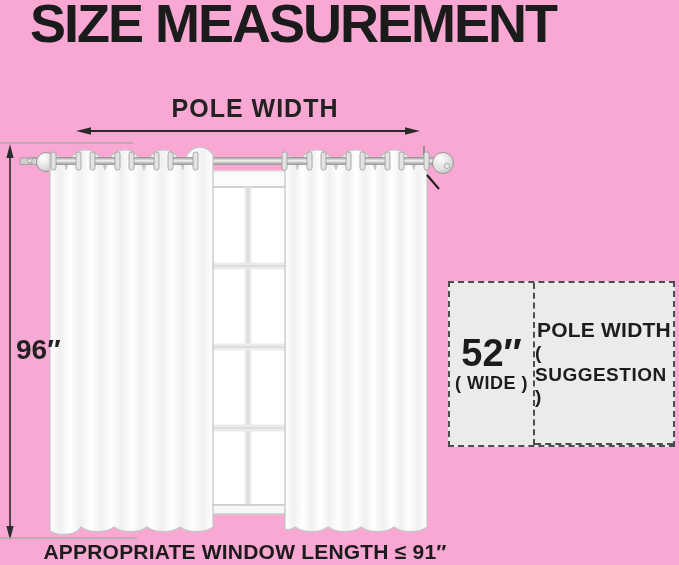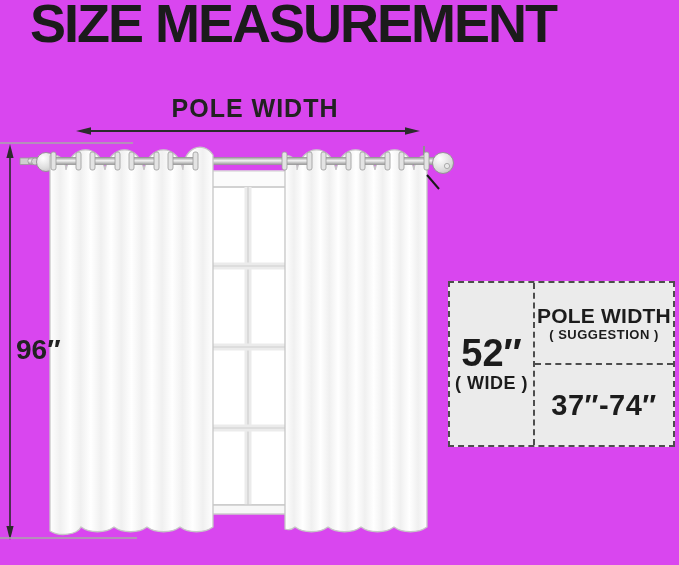--- a/index.html
+++ b/index.html
@@ -1,17 +1,17 @@
 <!DOCTYPE html>
 <html><head>
 <meta charset="utf-8">
 <style>
   html,body{margin:0;padding:0;background:#ffffff;}
   #stage{
-    position:relative;width:679px;height:565px;background:#d946ef;overflow:hidden;
+    position:relative;width:679px;height:565px;background:#f9a8d4;overflow:hidden;
     font-family:"Liberation Sans","DejaVu Sans",sans-serif;color:#1c1c1c;
   }
   .abs{position:absolute;}
   #title{
     left:30px;top:-4px;font-size:54px;font-weight:800;letter-spacing:-2px;
     line-height:1.0;white-space:nowrap;color:#1b1b1b;
   }
   #pole-width-label{
     left:130px;top:94px;width:250px;text-align:center;
     font-size:25px;font-weight:700;letter-spacing:1px;color:#222;
@@ -40,21 +40,21 @@
   #info-box .cell-top{
     flex:1;box-sizing:border-box;border-bottom:2px dashed #4d4d4d;
     display:flex;flex-direction:column;align-items:center;justify-content:center;
   }
   #info-box .cell-bottom{
     flex:1;display:flex;align-items:center;justify-content:center;
   }
   .big-val{font-size:38px;font-weight:700;line-height:1;}
   .small-note{font-size:18px;font-weight:700;letter-spacing:.5px;}
   .box-title{font-size:21px;font-weight:800;letter-spacing:.2px;line-height:1.1;}
-  .box-note{font-size:13px;font-weight:700;letter-spacing:.5px;}
+  .box-note{font-size:19px;font-weight:700;letter-spacing:.5px;}
   .range-val{font-size:29px;font-weight:800;letter-spacing:.5px;}
 </style>
 </head>
 <body>
 
 <div id="stage">
 
   <svg id="scene" class="abs" width="679" height="565" viewBox="0 0 679 565">
     <defs>
       <linearGradient id="rodGrad" x1="0" y1="0" x2="0" y2="1">
@@ -136,30 +136,28 @@
     <line x1="427" y1="175" x2="439" y2="189" stroke="#1a1a1a" stroke-width="2"></line>
   </svg>
 
   <div id="title" class="abs">SIZE MEASUREMENT</div>
 
   <div id="pole-width-label" class="abs">POLE WIDTH</div>
 
 
   <div id="height-label" class="abs">96″</div>
 
+  <div id="bottom-label" class="abs">APPROPRIATE WINDOW LENGTH ≤ 91″</div>
 
   <div id="info-box" class="abs">
     <div class="col-left">
       <div class="big-val">52″</div>
       <div class="small-note">( WIDE )</div>
     </div>
     <div class="col-right">
       <div class="cell-top">
         <div class="box-title">POLE WIDTH</div>
         <div class="box-note">( SUGGESTION )</div>
       </div>
-      <div class="cell-bottom">
-        <div class="range-val">37″-74″</div>
-      </div>
     </div>
   </div>
 
 </div>
 
 </body></html>

